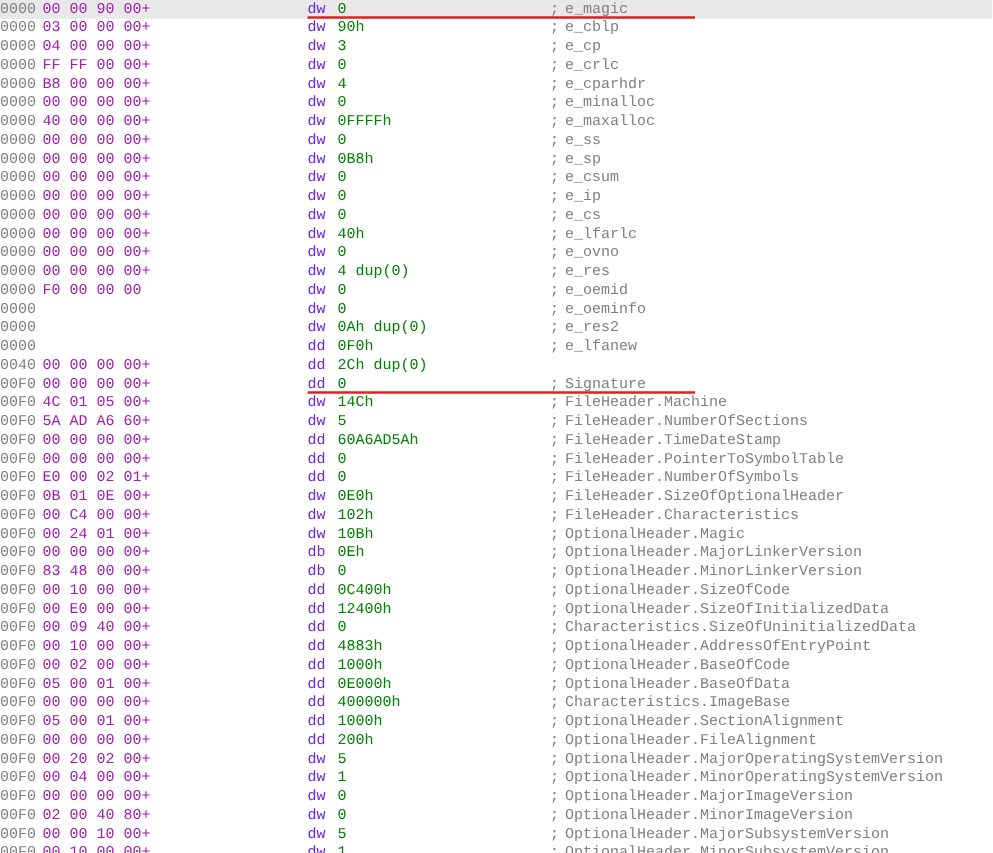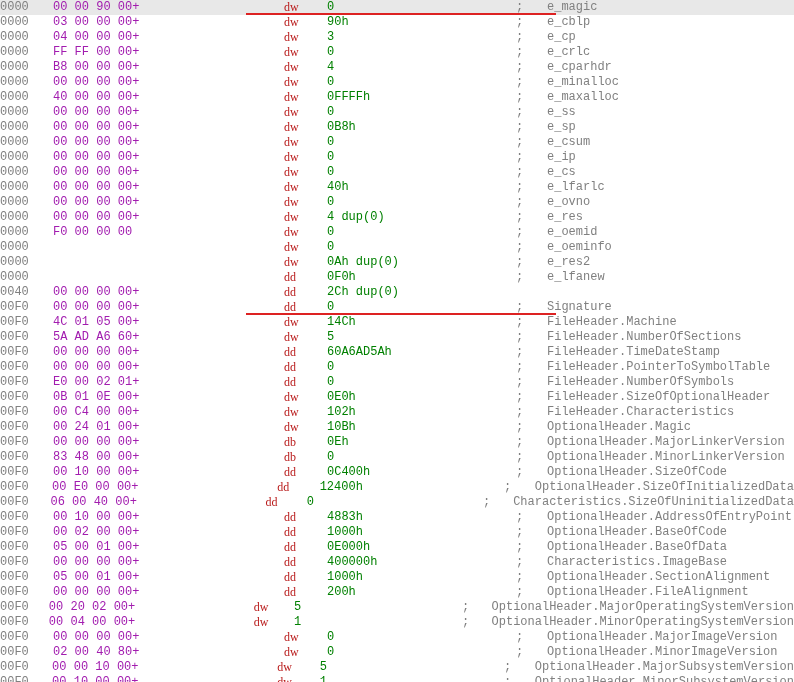--- a/index.html
+++ b/index.html
@@ -11,38 +11,36 @@
     color: #555555;
     width: 794px;
   }
   .row {
     display: flex;
     align-items: center;
     height: 15px;
     line-height: 15px;
     white-space: pre;
     position: relative;
-    gap: 19px;
   }
   .row.highlighted {
     background: #e8e8e8;
   }
   .col-addr {
     width: 34px;
     color: #808080;
     text-align: left;
   }
   .col-hex {
     width: 212px;
     color: #a21caf;
   }
   .col-inst {
     width: 24px;
-    color: #b91c1c;
-    font-family: Liberation Serif, serif;
+    color: #6d28d9;
   }
   .col-val {
     width: 170px;
     color: #008000;
   }
   .col-sep {
     width: 12px;
     color: #808080;
   }
   .col-comment {
@@ -86,21 +84,21 @@
     <div class="row"><span class="col-addr">00F0</span><span class="col-hex">00 00 00 00+</span><span class="col-inst">dd</span><span class="col-val">60A6AD5Ah</span><span class="col-sep">;</span><span class="col-comment">FileHeader.TimeDateStamp</span></div>
     <div class="row"><span class="col-addr">00F0</span><span class="col-hex">00 00 00 00+</span><span class="col-inst">dd</span><span class="col-val">0</span><span class="col-sep">;</span><span class="col-comment">FileHeader.PointerToSymbolTable</span></div>
     <div class="row"><span class="col-addr">00F0</span><span class="col-hex">E0 00 02 01+</span><span class="col-inst">dd</span><span class="col-val">0</span><span class="col-sep">;</span><span class="col-comment">FileHeader.NumberOfSymbols</span></div>
     <div class="row"><span class="col-addr">00F0</span><span class="col-hex">0B 01 0E 00+</span><span class="col-inst">dw</span><span class="col-val">0E0h</span><span class="col-sep">;</span><span class="col-comment">FileHeader.SizeOfOptionalHeader</span></div>
     <div class="row"><span class="col-addr">00F0</span><span class="col-hex">00 C4 00 00+</span><span class="col-inst">dw</span><span class="col-val">102h</span><span class="col-sep">;</span><span class="col-comment">FileHeader.Characteristics</span></div>
     <div class="row"><span class="col-addr">00F0</span><span class="col-hex">00 24 01 00+</span><span class="col-inst">dw</span><span class="col-val">10Bh</span><span class="col-sep">;</span><span class="col-comment">OptionalHeader.Magic</span></div>
     <div class="row"><span class="col-addr">00F0</span><span class="col-hex">00 00 00 00+</span><span class="col-inst">db</span><span class="col-val">0Eh</span><span class="col-sep">;</span><span class="col-comment">OptionalHeader.MajorLinkerVersion</span></div>
     <div class="row"><span class="col-addr">00F0</span><span class="col-hex">83 48 00 00+</span><span class="col-inst">db</span><span class="col-val">0</span><span class="col-sep">;</span><span class="col-comment">OptionalHeader.MinorLinkerVersion</span></div>
     <div class="row"><span class="col-addr">00F0</span><span class="col-hex">00 10 00 00+</span><span class="col-inst">dd</span><span class="col-val">0C400h</span><span class="col-sep">;</span><span class="col-comment">OptionalHeader.SizeOfCode</span></div>
     <div class="row"><span class="col-addr">00F0</span><span class="col-hex">00 E0 00 00+</span><span class="col-inst">dd</span><span class="col-val">12400h</span><span class="col-sep">;</span><span class="col-comment">OptionalHeader.SizeOfInitializedData</span></div>
-    <div class="row"><span class="col-addr">00F0</span><span class="col-hex">06 00 40 00+</span><span class="col-inst">dd</span><span class="col-val">0</span><span class="col-sep">;</span><span class="col-comment">Characteristics.SizeOfUninitializedData</span></div>
+    <div class="row"><span class="col-addr">00F0</span><span class="col-hex">00 09 40 00+</span><span class="col-inst">dd</span><span class="col-val">0</span><span class="col-sep">;</span><span class="col-comment">Characteristics.SizeOfUninitializedData</span></div>
     <div class="row"><span class="col-addr">00F0</span><span class="col-hex">00 10 00 00+</span><span class="col-inst">dd</span><span class="col-val">4883h</span><span class="col-sep">;</span><span class="col-comment">OptionalHeader.AddressOfEntryPoint</span></div>
     <div class="row"><span class="col-addr">00F0</span><span class="col-hex">00 02 00 00+</span><span class="col-inst">dd</span><span class="col-val">1000h</span><span class="col-sep">;</span><span class="col-comment">OptionalHeader.BaseOfCode</span></div>
     <div class="row"><span class="col-addr">00F0</span><span class="col-hex">05 00 01 00+</span><span class="col-inst">dd</span><span class="col-val">0E000h</span><span class="col-sep">;</span><span class="col-comment">OptionalHeader.BaseOfData</span></div>
     <div class="row"><span class="col-addr">00F0</span><span class="col-hex">00 00 00 00+</span><span class="col-inst">dd</span><span class="col-val">400000h</span><span class="col-sep">;</span><span class="col-comment">Characteristics.ImageBase</span></div>
     <div class="row"><span class="col-addr">00F0</span><span class="col-hex">05 00 01 00+</span><span class="col-inst">dd</span><span class="col-val">1000h</span><span class="col-sep">;</span><span class="col-comment">OptionalHeader.SectionAlignment</span></div>
     <div class="row"><span class="col-addr">00F0</span><span class="col-hex">00 00 00 00+</span><span class="col-inst">dd</span><span class="col-val">200h</span><span class="col-sep">;</span><span class="col-comment">OptionalHeader.FileAlignment</span></div>
     <div class="row"><span class="col-addr">00F0</span><span class="col-hex">00 20 02 00+</span><span class="col-inst">dw</span><span class="col-val">5</span><span class="col-sep">;</span><span class="col-comment">OptionalHeader.MajorOperatingSystemVersion</span></div>
     <div class="row"><span class="col-addr">00F0</span><span class="col-hex">00 04 00 00+</span><span class="col-inst">dw</span><span class="col-val">1</span><span class="col-sep">;</span><span class="col-comment">OptionalHeader.MinorOperatingSystemVersion</span></div>
     <div class="row"><span class="col-addr">00F0</span><span class="col-hex">00 00 00 00+</span><span class="col-inst">dw</span><span class="col-val">0</span><span class="col-sep">;</span><span class="col-comment">OptionalHeader.MajorImageVersion</span></div>
     <div class="row"><span class="col-addr">00F0</span><span class="col-hex">02 00 40 80+</span><span class="col-inst">dw</span><span class="col-val">0</span><span class="col-sep">;</span><span class="col-comment">OptionalHeader.MinorImageVersion</span></div>

